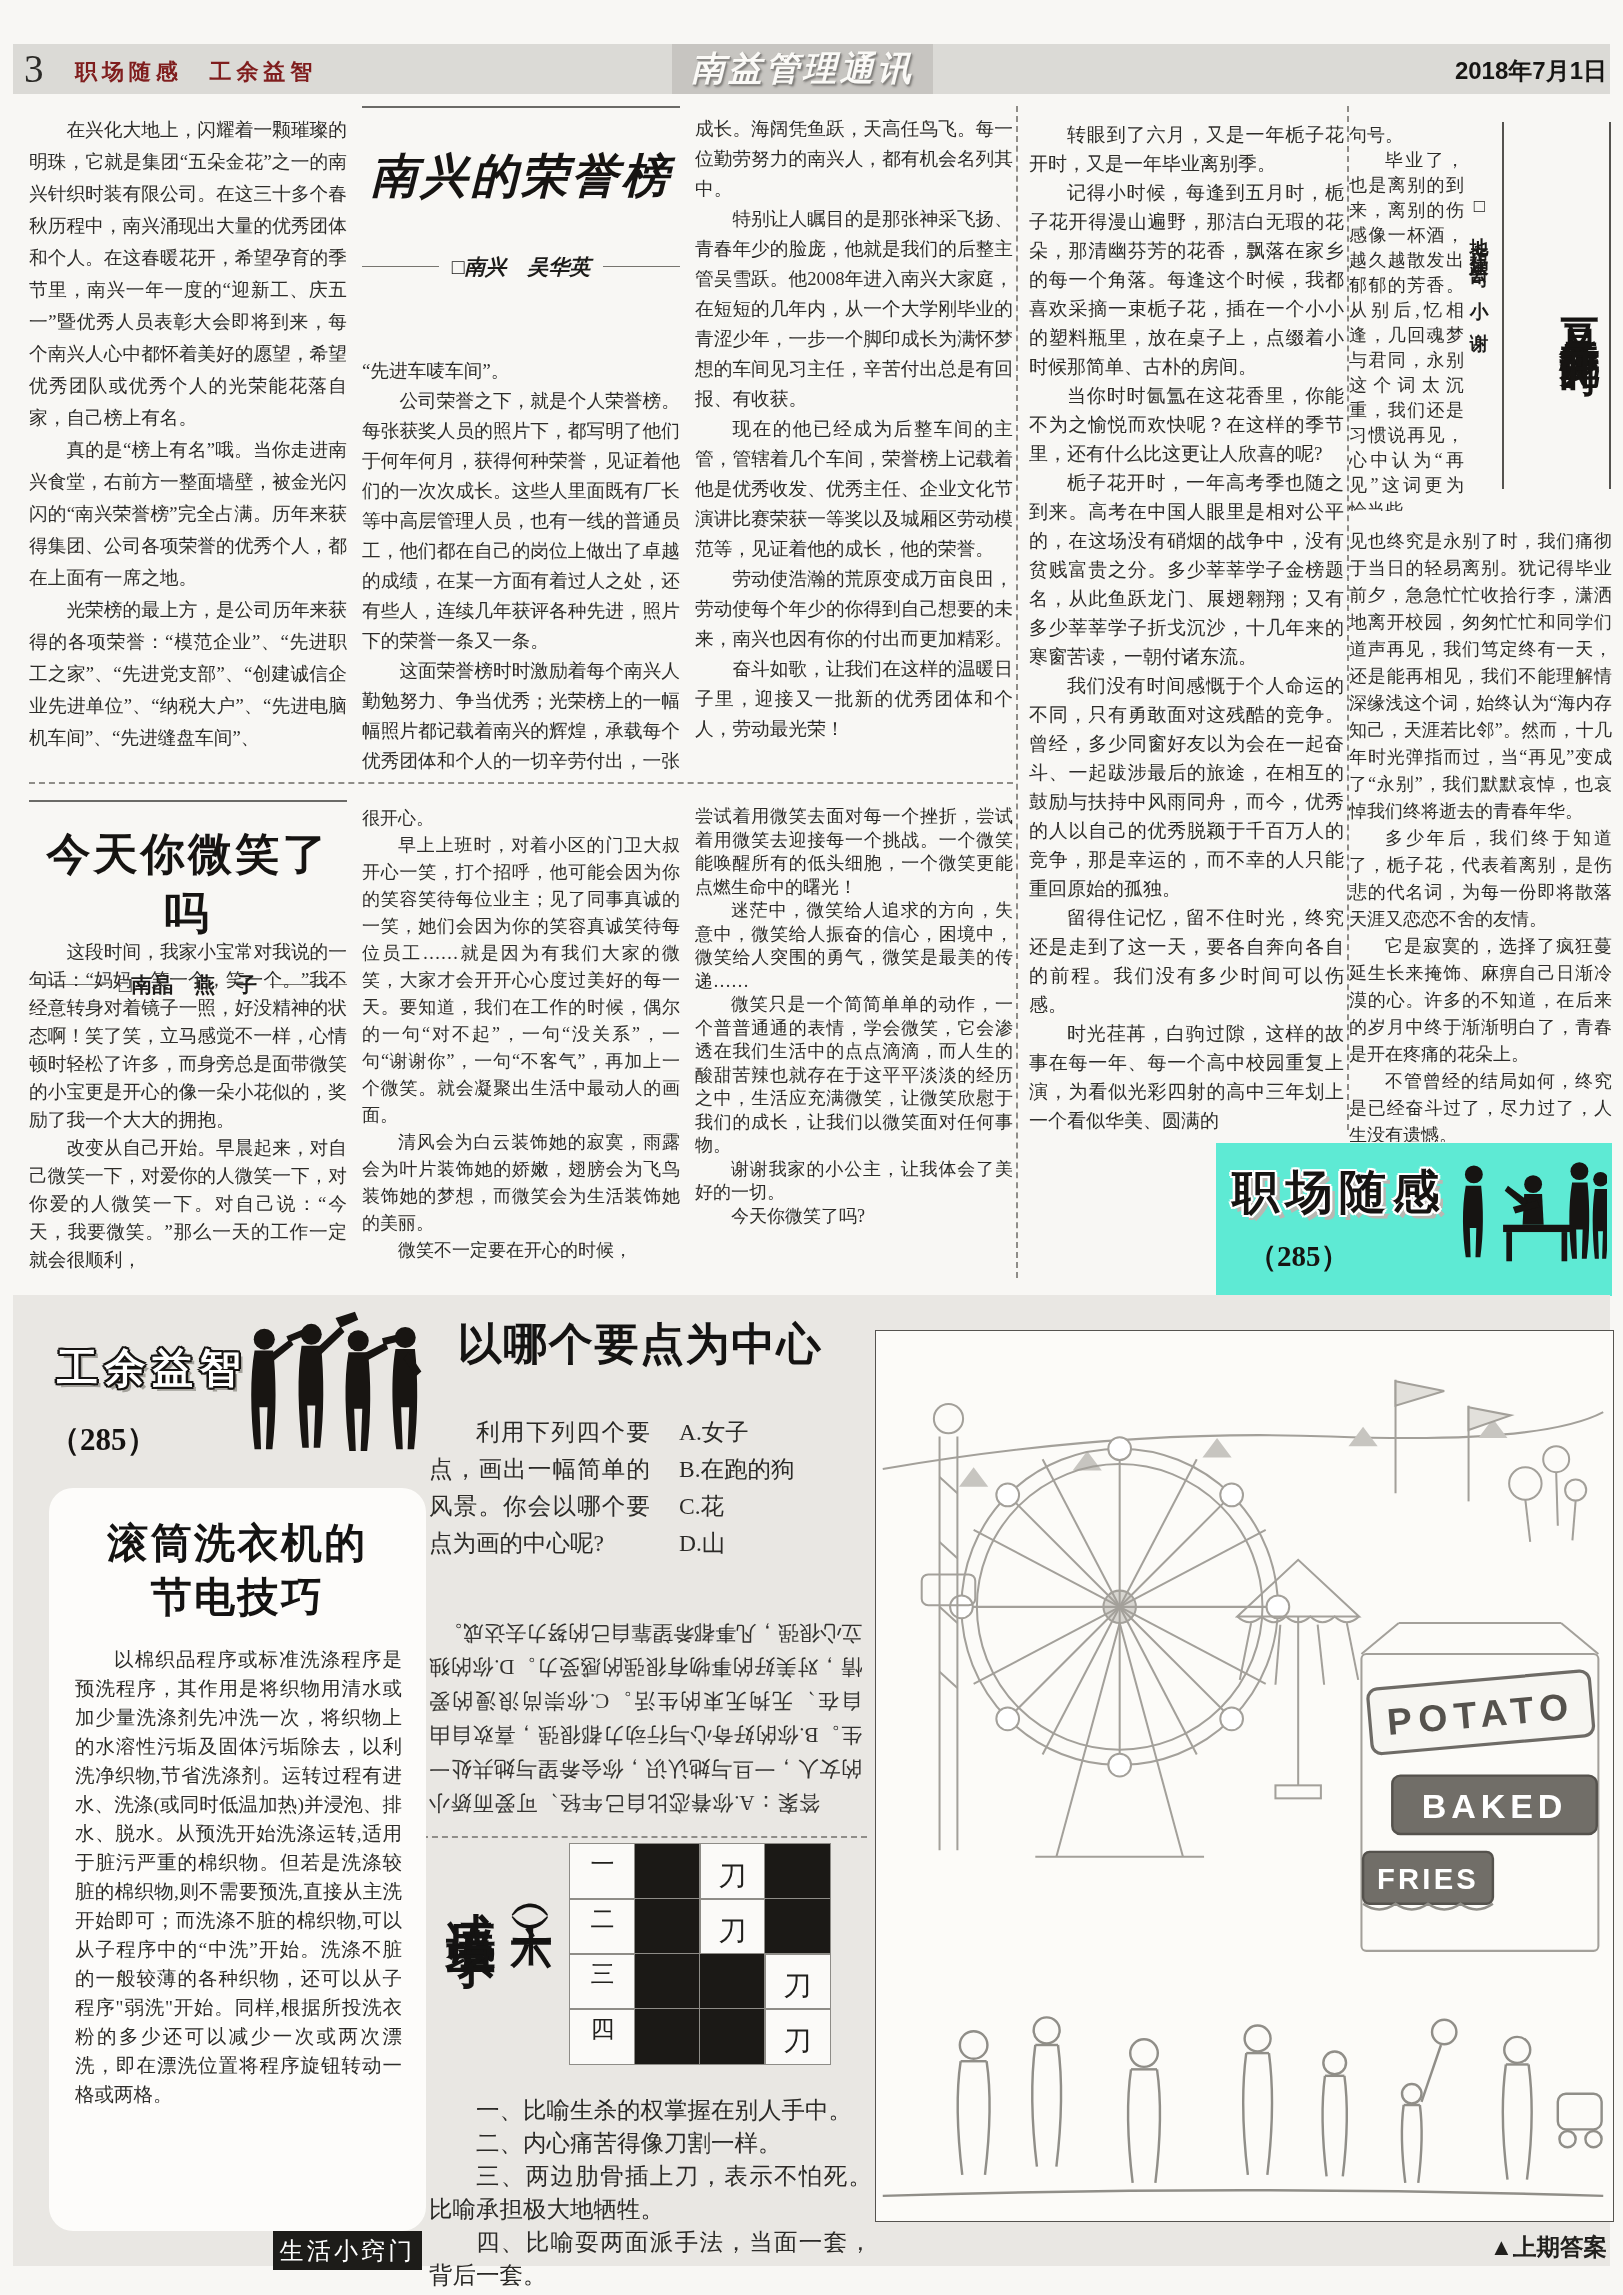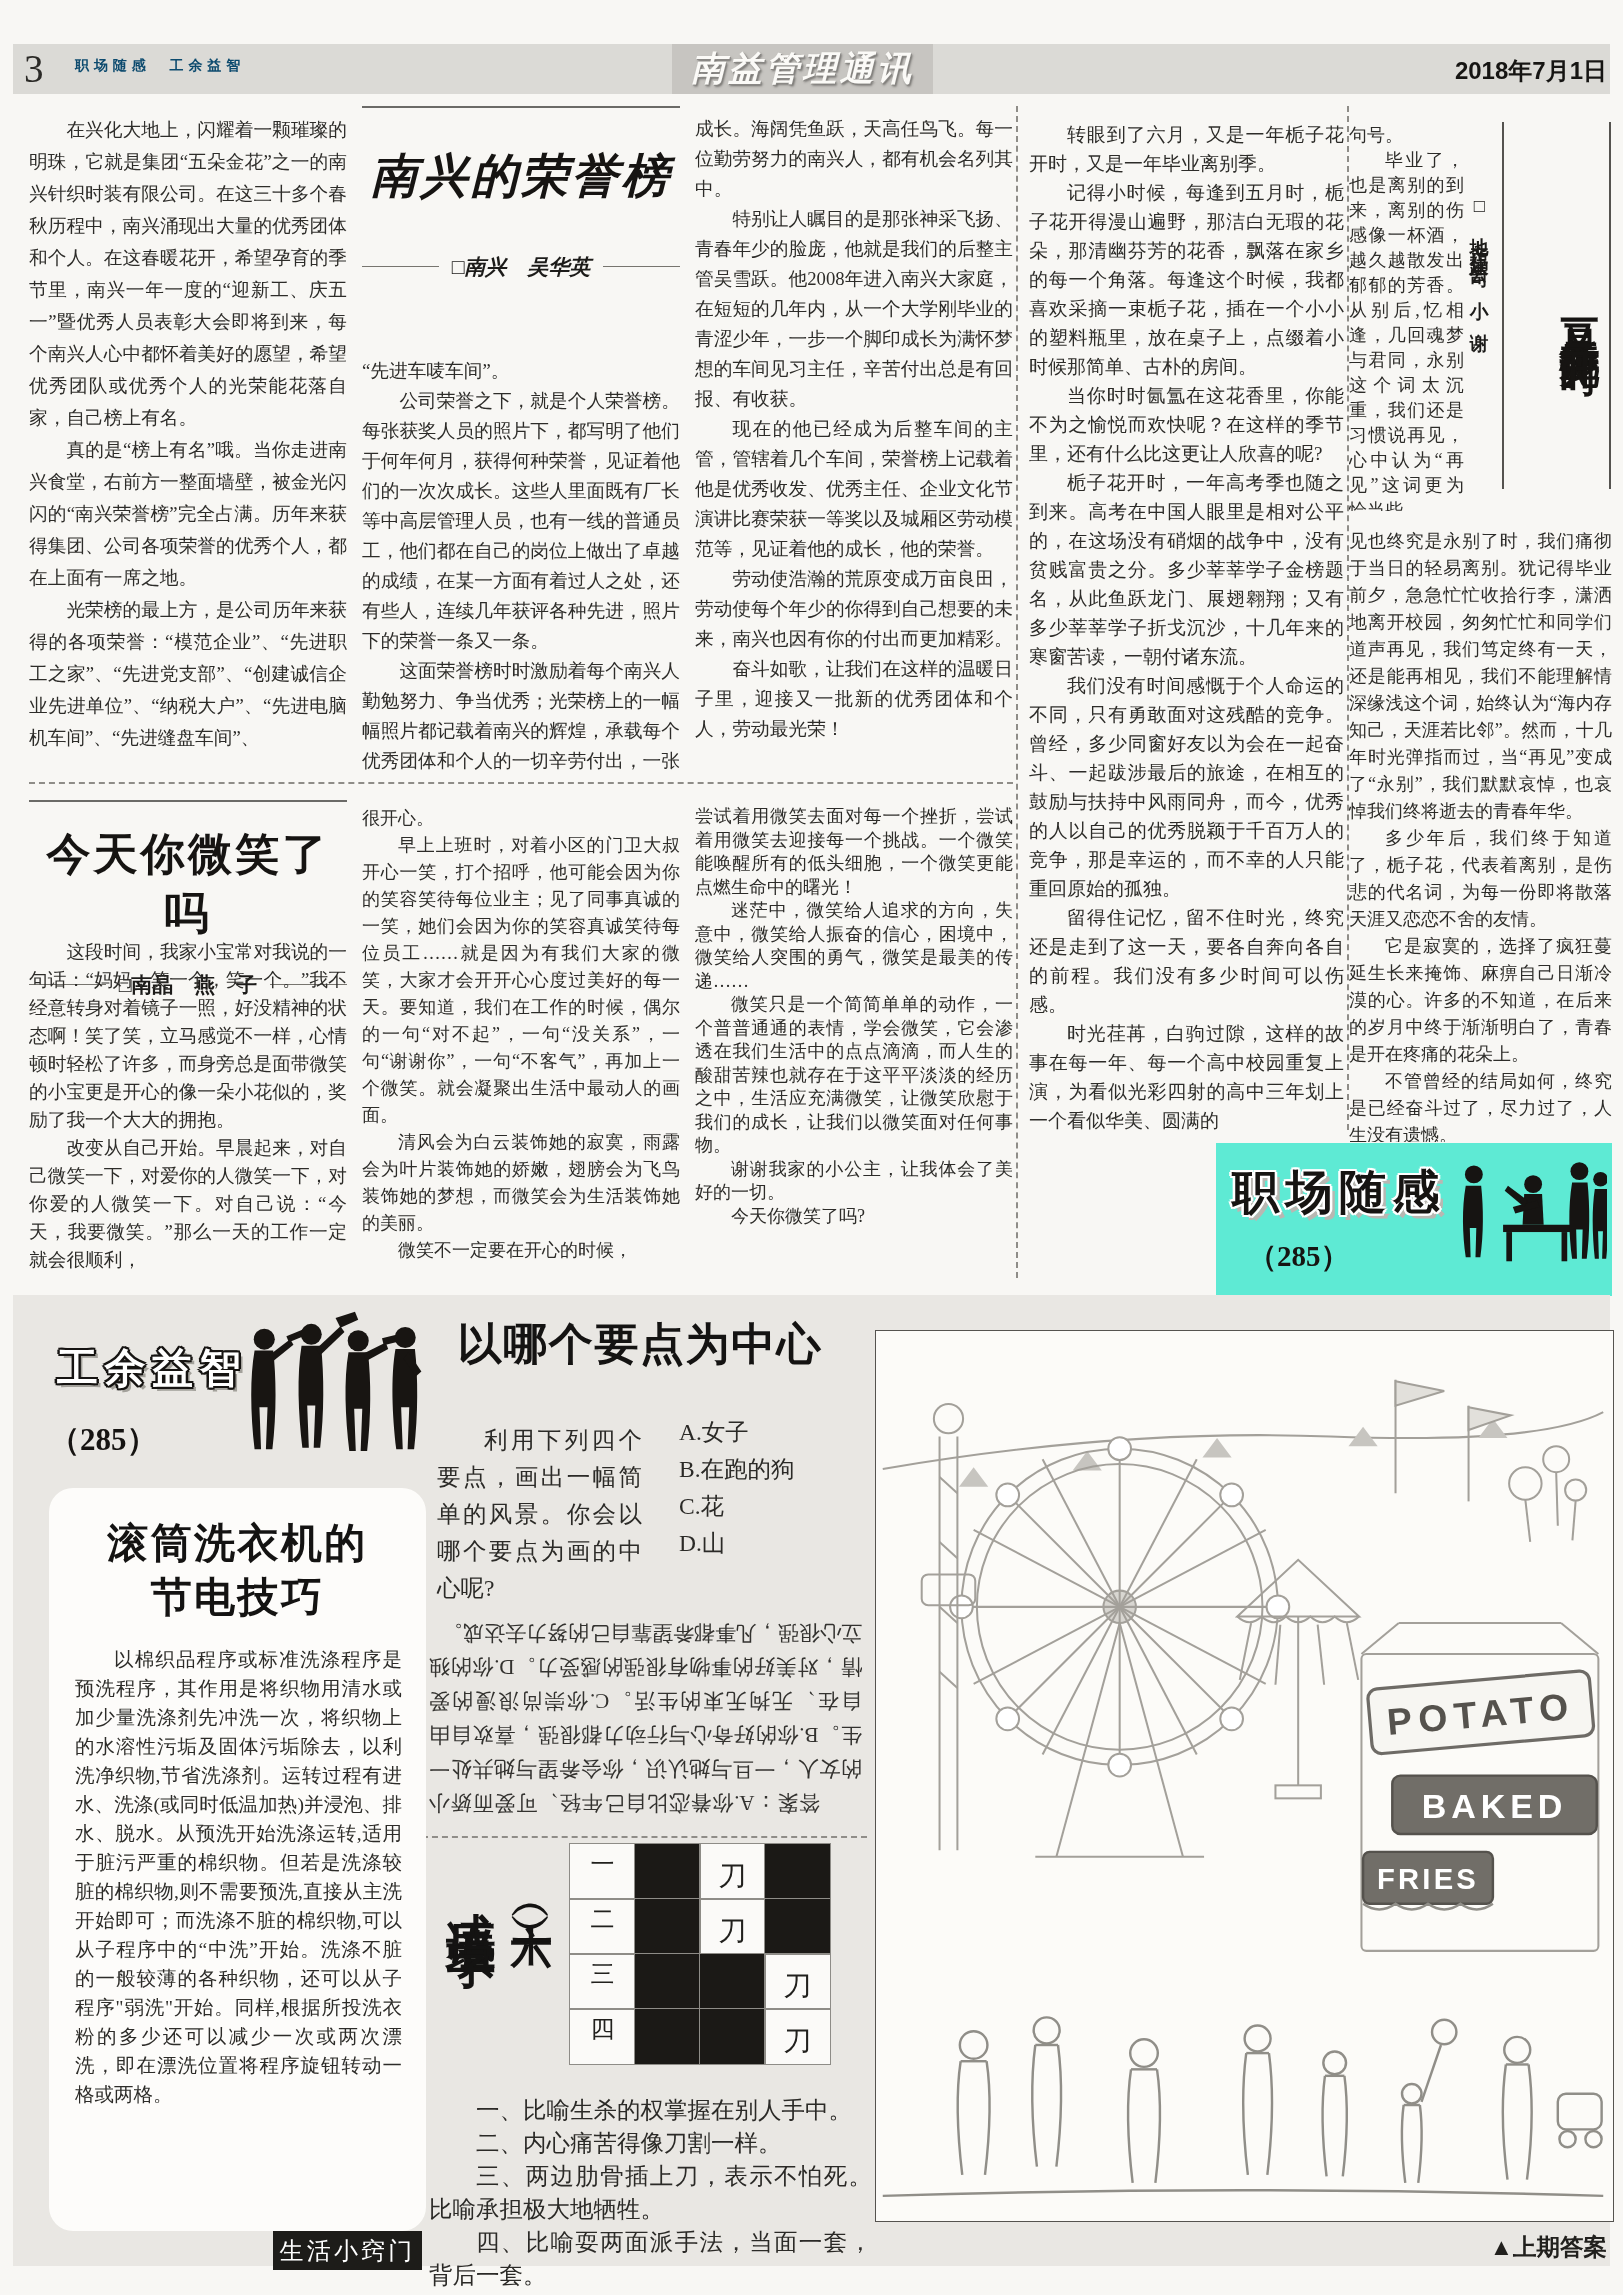--- a/index.html
+++ b/index.html
@@ -3,22 +3,22 @@
 <meta charset="utf-8">
 <style>
   html,body{margin:0;padding:0;background:#b7b5b1;}
   .page{position:relative;width:1623px;height:2295px;background:#f8f7f4;margin:0 auto;overflow:hidden;
         font-family:"Liberation Serif",serif;color:#2b2a27;}
   .abs{position:absolute;}
 
   
   .hdr-bar{left:13px;top:44px;width:1597px;height:50px;background:#dbdad6;}
   .pagenum{left:24px;top:45px;font-size:39px;line-height:47px;font-family:"Liberation Serif",serif;}
-  .sections{left:75px;top:57px;font-size:14px;font-weight:bold;letter-spacing:4.9px;
-            font-family:"Liberation Sans",sans-serif;color:#0c4a6e;}
+  .sections{left:75px;top:57px;font-size:22px;font-weight:bold;letter-spacing:4.9px;
+            font-family:"Liberation Sans",sans-serif;color:#7f1d1d;}
   .masthead-box{left:672px;top:44px;width:261px;height:50px;background:#c7c5c1;display:flex;align-items:center;justify-content:center;}
   .masthead{font-size:34px;font-style:italic;font-weight:bold;color:#fbfaf7;letter-spacing:3.2px;
             text-shadow:0.8px 0.8px 0 #8a8885,1.6px 1.6px 2.4px #6e6c69;}
   .hdr-date{left:1315px;top:55px;width:292px;text-align:right;font-size:24px;font-weight:bold;
             font-family:"Liberation Sans",sans-serif;color:#161513;}
 
   
   .btxt{font-size:18.7px;line-height:29px;text-align:justify;color:#2d2c29;overflow:hidden;}
   .btxt p{margin:0;text-indent:2em;}
   .btxt p.cont{text-indent:0;}
@@ -41,21 +41,21 @@
   .badge-dark-title{font-family:"Liberation Sans",sans-serif;font-weight:900;color:#161412;letter-spacing:6.5px;
       text-shadow:-2.4px 0 #fff,2.4px 0 #fff,0 -2.4px #fff,0 2.4px #fff,-1.6px -1.6px #fff,1.6px 1.6px #fff,1.6px -1.6px #fff,-1.6px 1.6px #fff,4.9px 4.9px 0 #b9b7b2;}
   .badge-white-title{font-family:"Liberation Sans",sans-serif;font-weight:900;color:#ffffff;letter-spacing:6.5px;
       text-shadow:-2.4px 0 #161412,2.4px 0 #161412,0 -2.4px #161412,0 2.4px #161412,-1.6px -1.6px #161412,1.6px 1.6px #161412,1.6px -1.6px #161412,-1.6px 1.6px #161412,4px 4px 0 #a3a19b;}
   .badge-issue{font-size:29px;font-weight:bold;color:#161412;font-family:"Liberation Serif",serif;}
 
   
   .bottom-bg{left:13px;top:1295px;width:1597px;height:971px;background:#e9e7e3;}
   .quiz-title{font-size:44px;font-weight:900;text-align:center;letter-spacing:1.6px;color:#141312;}
   .quiz-q{font-size:23.5px;line-height:37px;text-align:justify;}
-  .quiz-q p{margin:8px;text-indent:2em;}
+  .quiz-q p{margin:0;text-indent:2em;}
   .quiz-opt{font-size:23.5px;line-height:37px;}
   .quiz-ans{font-size:21px;line-height:34px;text-align:justify;transform:rotate(180deg);color:#33322f;}
   .quiz-ans p{margin:0;text-indent:2em;}
 
   .washer-card{background:#fdfcfa;border-radius:24px;}
   .washer-title{font-size:41px;font-weight:900;text-align:center;line-height:54px;letter-spacing:2.4px;color:#141312;}
 
   
   .cw-grid{display:grid;grid-template-columns:repeat(4,65px);grid-auto-rows:55px;background:#fbfaf8;}
   .cw-cell{border:1.2px solid #8e8c87;margin:-0.6px;position:relative;}

